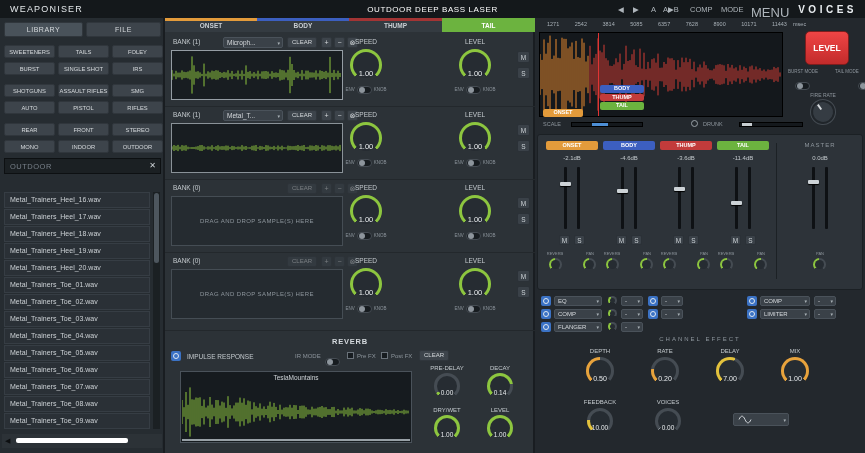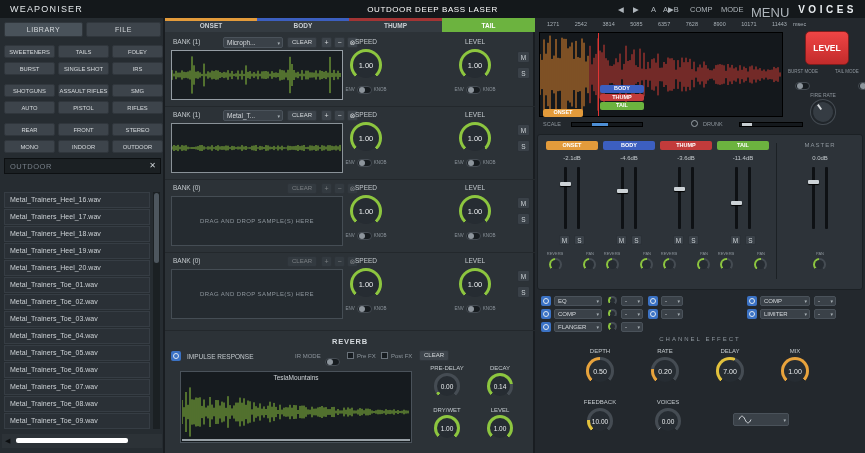--- a/index.html
+++ b/index.html
@@ -7,21 +7,21 @@
 #app{position:relative;width:865px;height:453px;background:#23282d;font-family:"Liberation Sans",sans-serif;overflow:hidden}
 .ab{position:absolute}
 .center{text-align:center}
 .lbl{color:#c3c9cd}
 .dim{color:#8d959c}
 .btn{background:#3d444b;border:1px solid #30363c;border-radius:2px;color:#d5d9dc;text-align:center}
 .chip{border-radius:2px;color:#fff;font-weight:bold;text-align:center;font-size:5.5px}
 .dd{background:#3a4148;border:1px solid #4a525a;border-radius:2px;display:flex;align-items:center;color:#d5d9dc;overflow:hidden}
 .dd .arr{margin-left:auto;padding-right:2px;font-size:5px;color:#aab2b8}
 .knob{border-radius:50%;background:conic-gradient(from 225deg,var(--col) 0deg,var(--col) calc(var(--pct)*270deg),#454c53 calc(var(--pct)*270deg),#454c53 270deg,transparent 270deg)}
-.kin{position:absolute;left:3px;right:3px;top:3px;bottom:3px;background:#262c32;border-radius:50%;display:flex;align-items:center;justify-content:center;color:#e8ebed}
+.kin{position:absolute;left:3px;right:3px;top:3px;bottom:3px;background:#262c32;border-radius:50%;display:flex;align-items:flex-end;justify-content:center;color:#e8ebed}
 .mini{border-radius:50%;background:conic-gradient(from 225deg,#8dc63f 0deg,#8dc63f calc(var(--pct,.5)*270deg),#454c53 calc(var(--pct,.5)*270deg),#454c53 270deg,transparent 270deg)}
 .mini::after{content:"";position:absolute;left:2px;right:2px;top:2px;bottom:2px;background:#262c32;border-radius:50%}
 .pknob{border-radius:50%;background:#353c43;border:2px solid #20252a;box-shadow:0 0 0 1px #454c53}
 .pknob::after{content:"";position:absolute;left:50%;margin-left:-1px;top:1px;width:2px;height:6px;background:#d5d9dc}
 .toggle{position:relative;display:inline-block;width:15px;height:8px;background:#171c20;border:1px solid #454c53;border-radius:4px}
 .toggle::after{content:"";position:absolute;width:6px;height:6px;border-radius:50%;background:#8d959c;top:0;left:1px}
 .pwr{width:10px;height:10px;background:#3b72c4;border-radius:2px}
 .pwr::after{content:"";position:absolute;left:2px;top:2px;width:4px;height:4px;border:1px solid #dfe7ef;border-radius:50%}
 .cb{display:inline-block;width:7px;height:7px;background:#171c20;border:1px solid #6a727a}
 .ftrack{width:3px;background:#0e1114;border-radius:1px}

